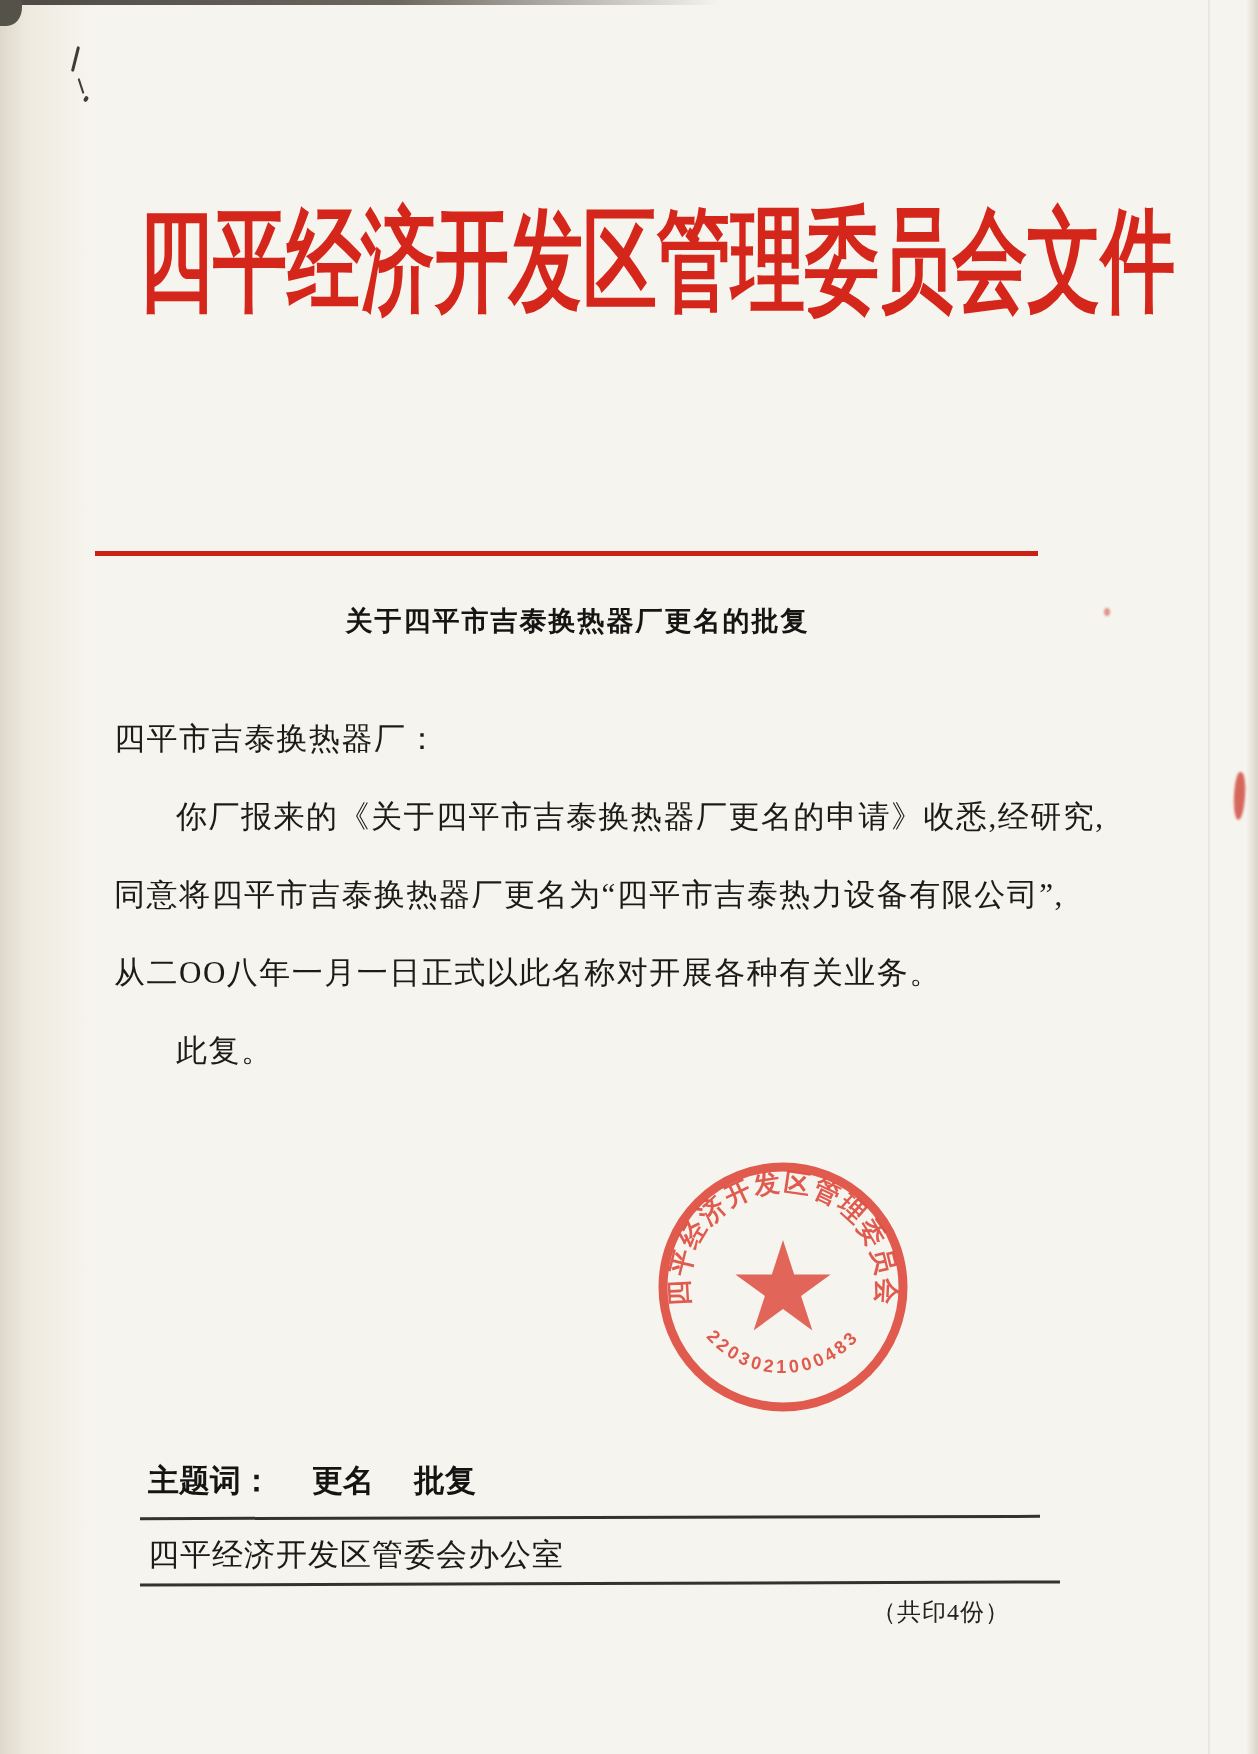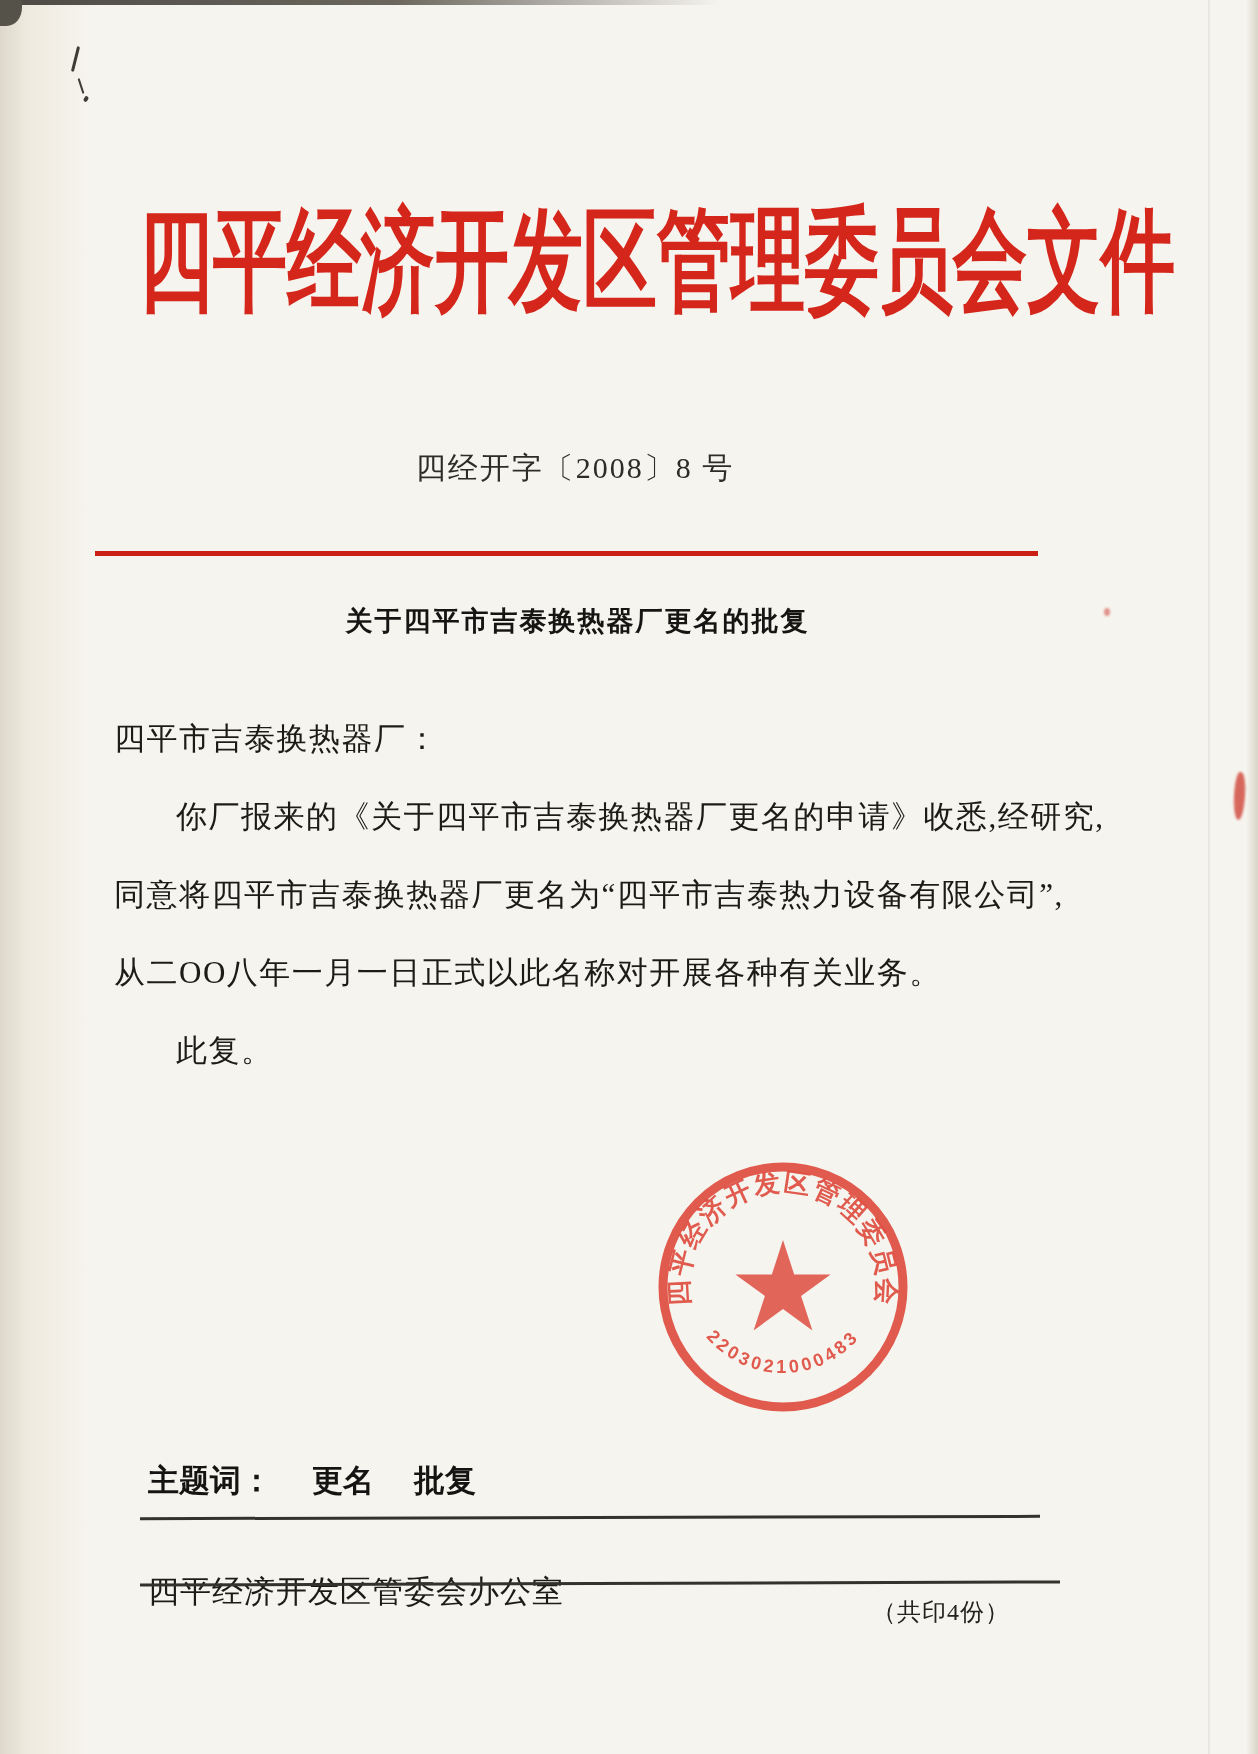--- a/index.html
+++ b/index.html
@@ -42,21 +42,21 @@
   .date-line{position:absolute;left:604px;top:1292px;font-size:36px;color:#262420;
     letter-spacing:5px;white-space:nowrap;mix-blend-mode:multiply;}
   
   .subject-row{position:absolute;left:148px;top:1460px;display:flex;align-items:flex-end;
     font-family:"Liberation Sans","DejaVu Sans",sans-serif;font-weight:bold;
     font-size:31px;color:#161412;}
   .subject-row .term{margin-left:40px;}
   .rule{position:absolute;background:#34322c;}
   .rule1{left:140px;top:1516px;width:900px;height:3px;transform:rotate(-0.15deg);}
   .rule2{left:140px;top:1582px;width:920px;height:3px;transform:rotate(-0.2deg);}
-  .office{position:absolute;left:148px;top:1534px;font-size:31px;color:#1d1b18;letter-spacing:1px;margin-top:37px;}
+  .office{position:absolute;left:148px;top:1534px;font-size:31px;color:#1d1b18;letter-spacing:1px;}
   .print-date{position:absolute;left:812px;top:1534px;font-size:30px;color:#1d1b18;letter-spacing:1px;}
   .copies{position:absolute;left:872px;top:1596px;font-size:24px;color:#24221f;letter-spacing:1px;}
 </style>
 </head>
 <body>
 
 <div class="page">
 
   <div class="edge-left"></div>
   <div class="edge-right"></div>
@@ -65,21 +65,20 @@
   <div class="scratch s1"></div>
   <div class="scratch s2"></div>
   <div class="scratch s3"></div>
   <div class="fold-line"></div>
   <div class="red-blotch"></div>
   <div class="red-speck"></div>
 
   <div class="org-title">
     <span class="stretch">四平经济开发区管理委员会文件</span>
   </div>
-  <div class="doc-number">四经开字〔2008〕8 号</div>
   <div class="red-rule"></div>
 
   <div class="doc-title">关于四平市吉泰换热器厂更名的批复</div>
 
   <div class="body-block">
     <div class="body-line">四平市吉泰换热器厂：</div>
     <div class="body-line indent">你厂报来的《关于四平市吉泰换热器厂更名的申请》收悉,经研究,</div>
     <div class="body-line">同意将四平市吉泰换热器厂更名为“四平市吉泰热力设备有限公司”,</div>
     <div class="body-line">从二OO八年一月一日正式以此名称对开展各种有关业务。</div>
     <div class="body-line indent">此复。</div>

